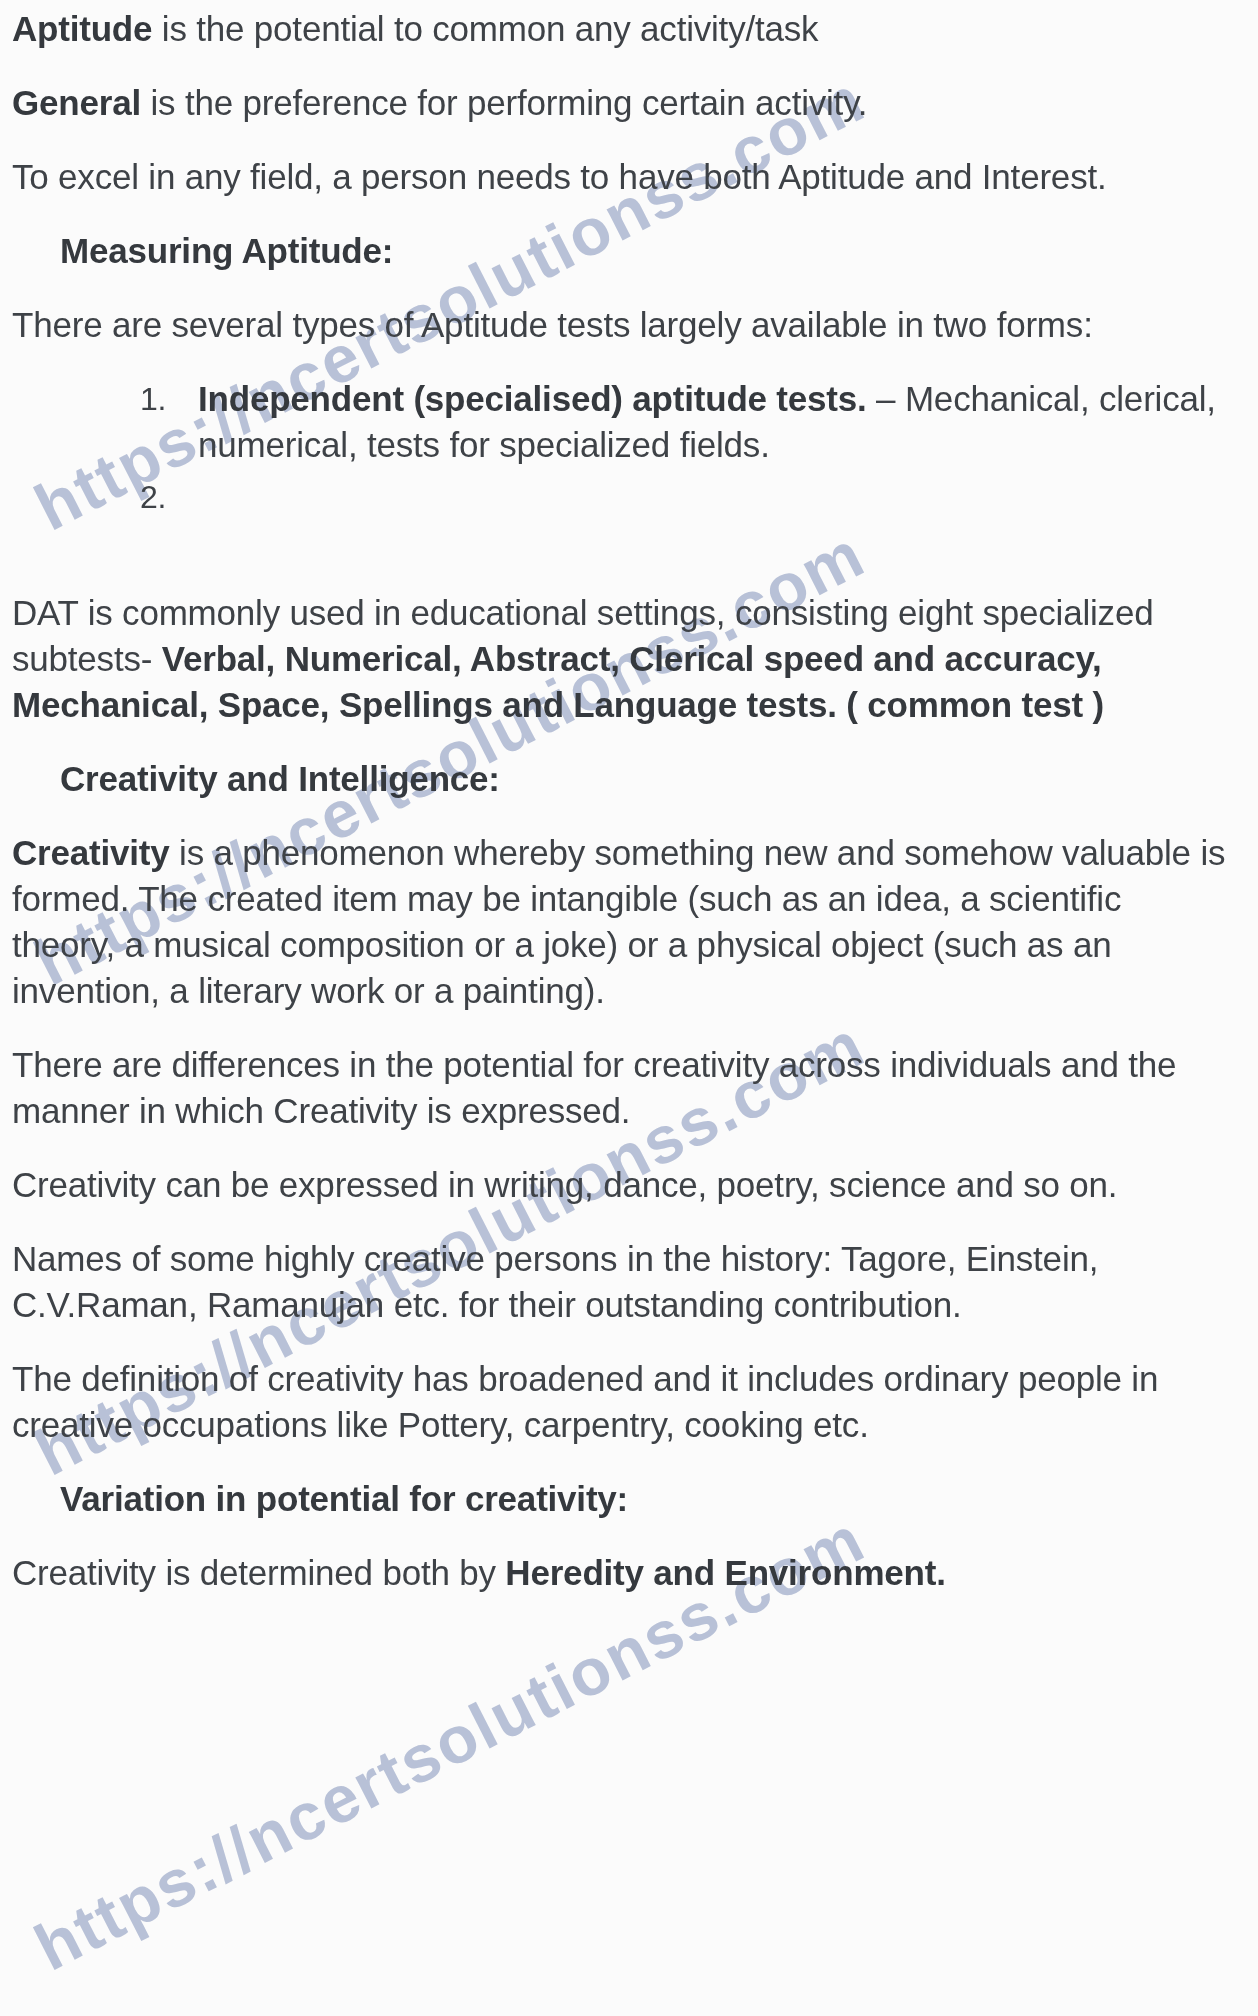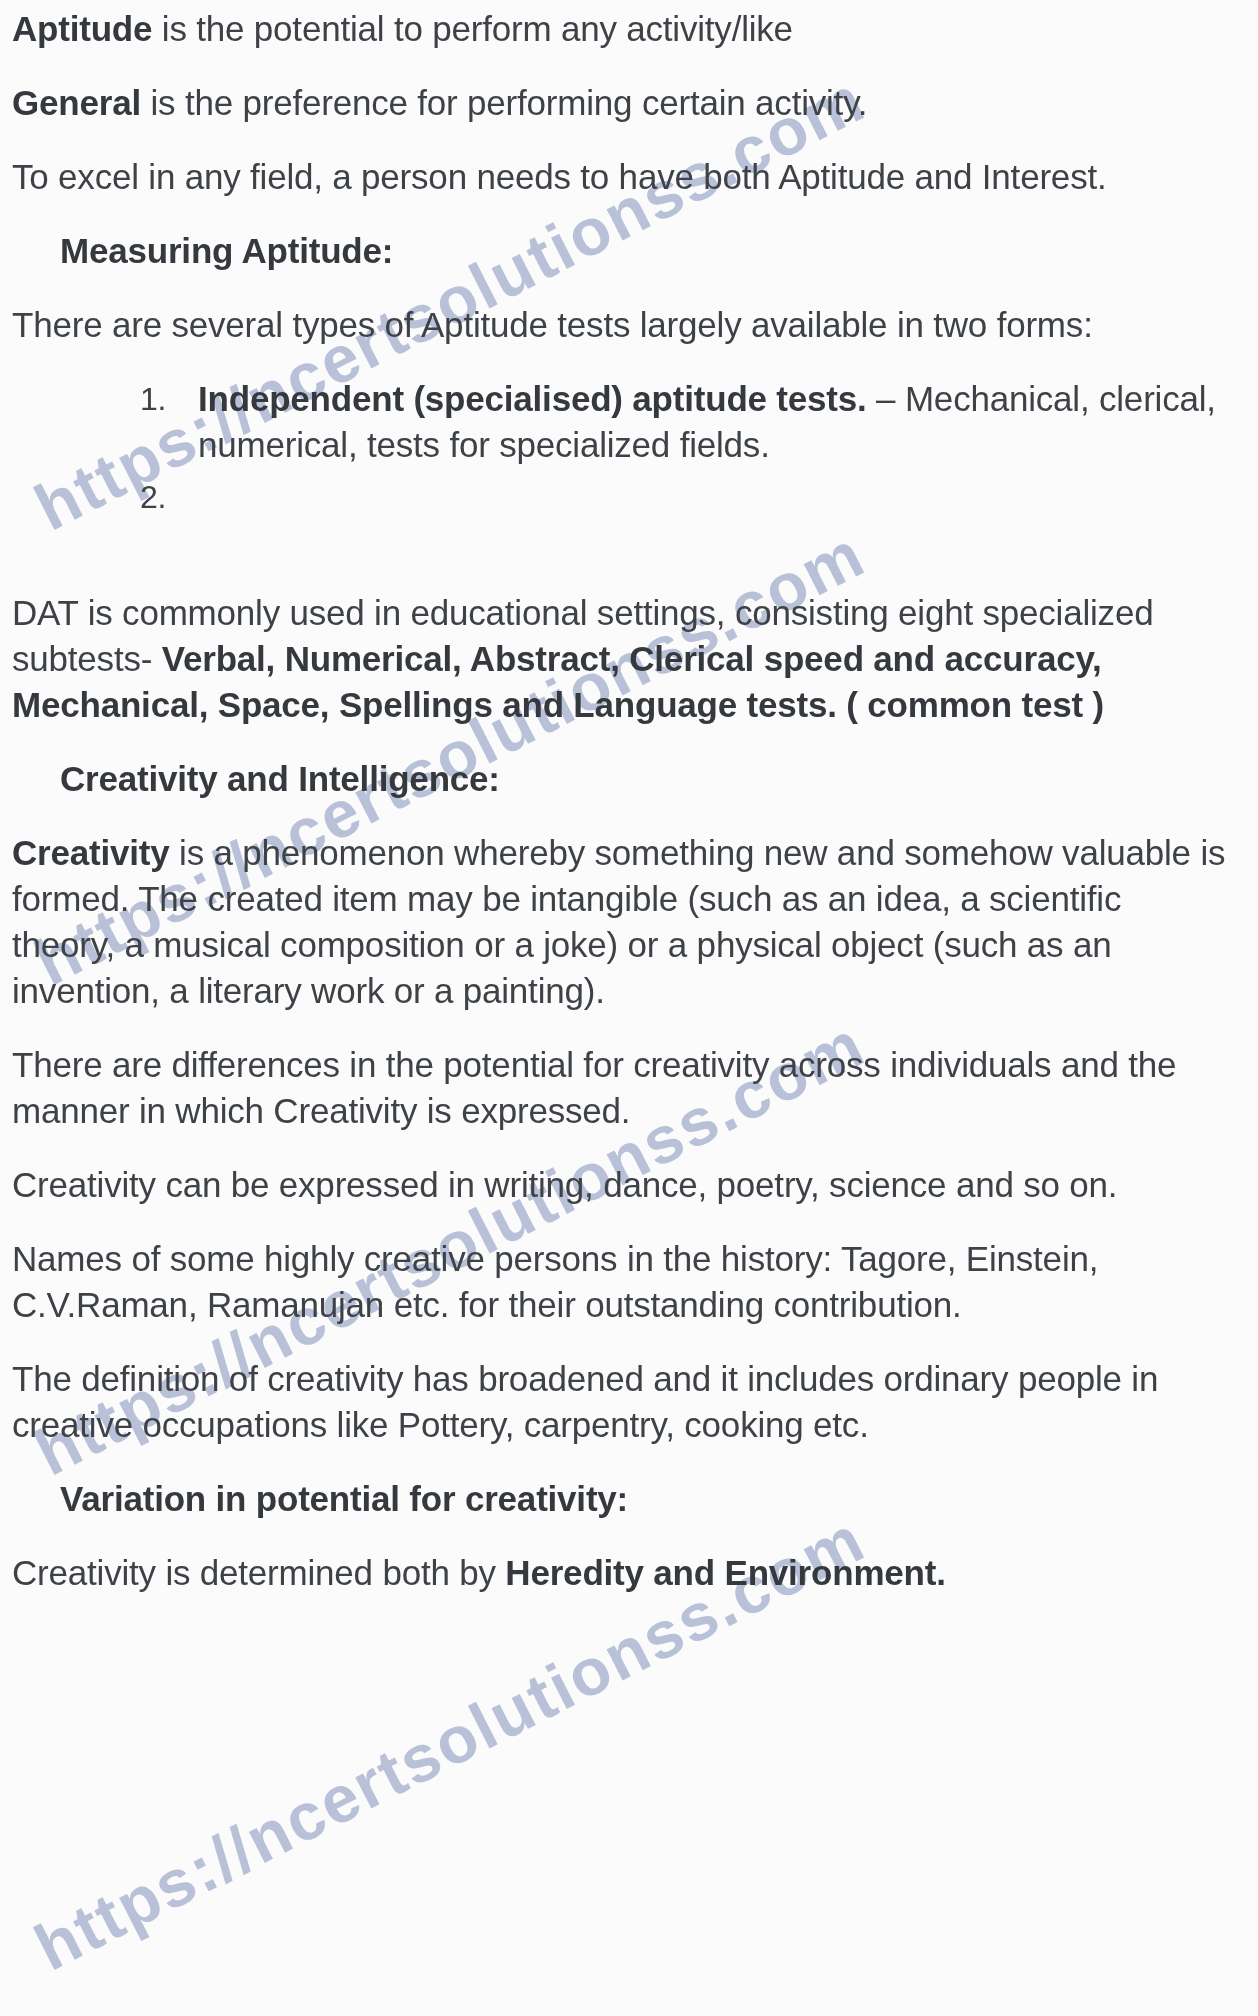--- a/index.html
+++ b/index.html
@@ -56,21 +56,21 @@
 <body style="background: rgb(251, 251, 251); color: rgb(62, 66, 71);">
 
 <div id="watermark-layer">
     <div class="watermark" style="left: 55px; top: 475px; color: rgba(118, 136, 180, 0.5); transform: rotate(-27deg);">https://ncertsolutionss.com</div>
     <div class="watermark" style="left: 55px; top: 930px; color: rgba(118, 136, 180, 0.5); transform: rotate(-27deg);">https://ncertsolutionss.com</div>
     <div class="watermark" style="left: 55px; top: 1420px; color: rgba(118, 136, 180, 0.5); transform: rotate(-27deg);">https://ncertsolutionss.com</div>
     <div class="watermark" style="left: 55px; top: 1915px; color: rgba(118, 136, 180, 0.5); transform: rotate(-27deg);">https://ncertsolutionss.com</div>
   </div>
 
 <main id="doc">
-    <div class="block"><strong>Aptitude</strong><span> is the potential to perform any activity/like</span></div>
+    <div class="block"><strong>Aptitude</strong><span> is the potential to common any activity/task</span></div>
     <div class="block"><strong>General</strong><span> is the preference for performing certain activity.</span></div>
     <div class="block"><span>To excel in any field, a person needs to have both Aptitude and Interest.</span></div>
     <div class="block heading"><strong>Measuring Aptitude:</strong></div>
     <div class="block"><span>There are several types of Aptitude tests largely available in two forms:</span></div>
     <div class="block list-item">
       <span class="num">1.</span>
       <div class="li-text"><strong>Independent (specialised) aptitude tests.</strong><span> – Mechanical, clerical, numerical, tests for specialized fields.</span></div>
     </div>
     <div class="block list-item">
       <span class="num">2.</span>

